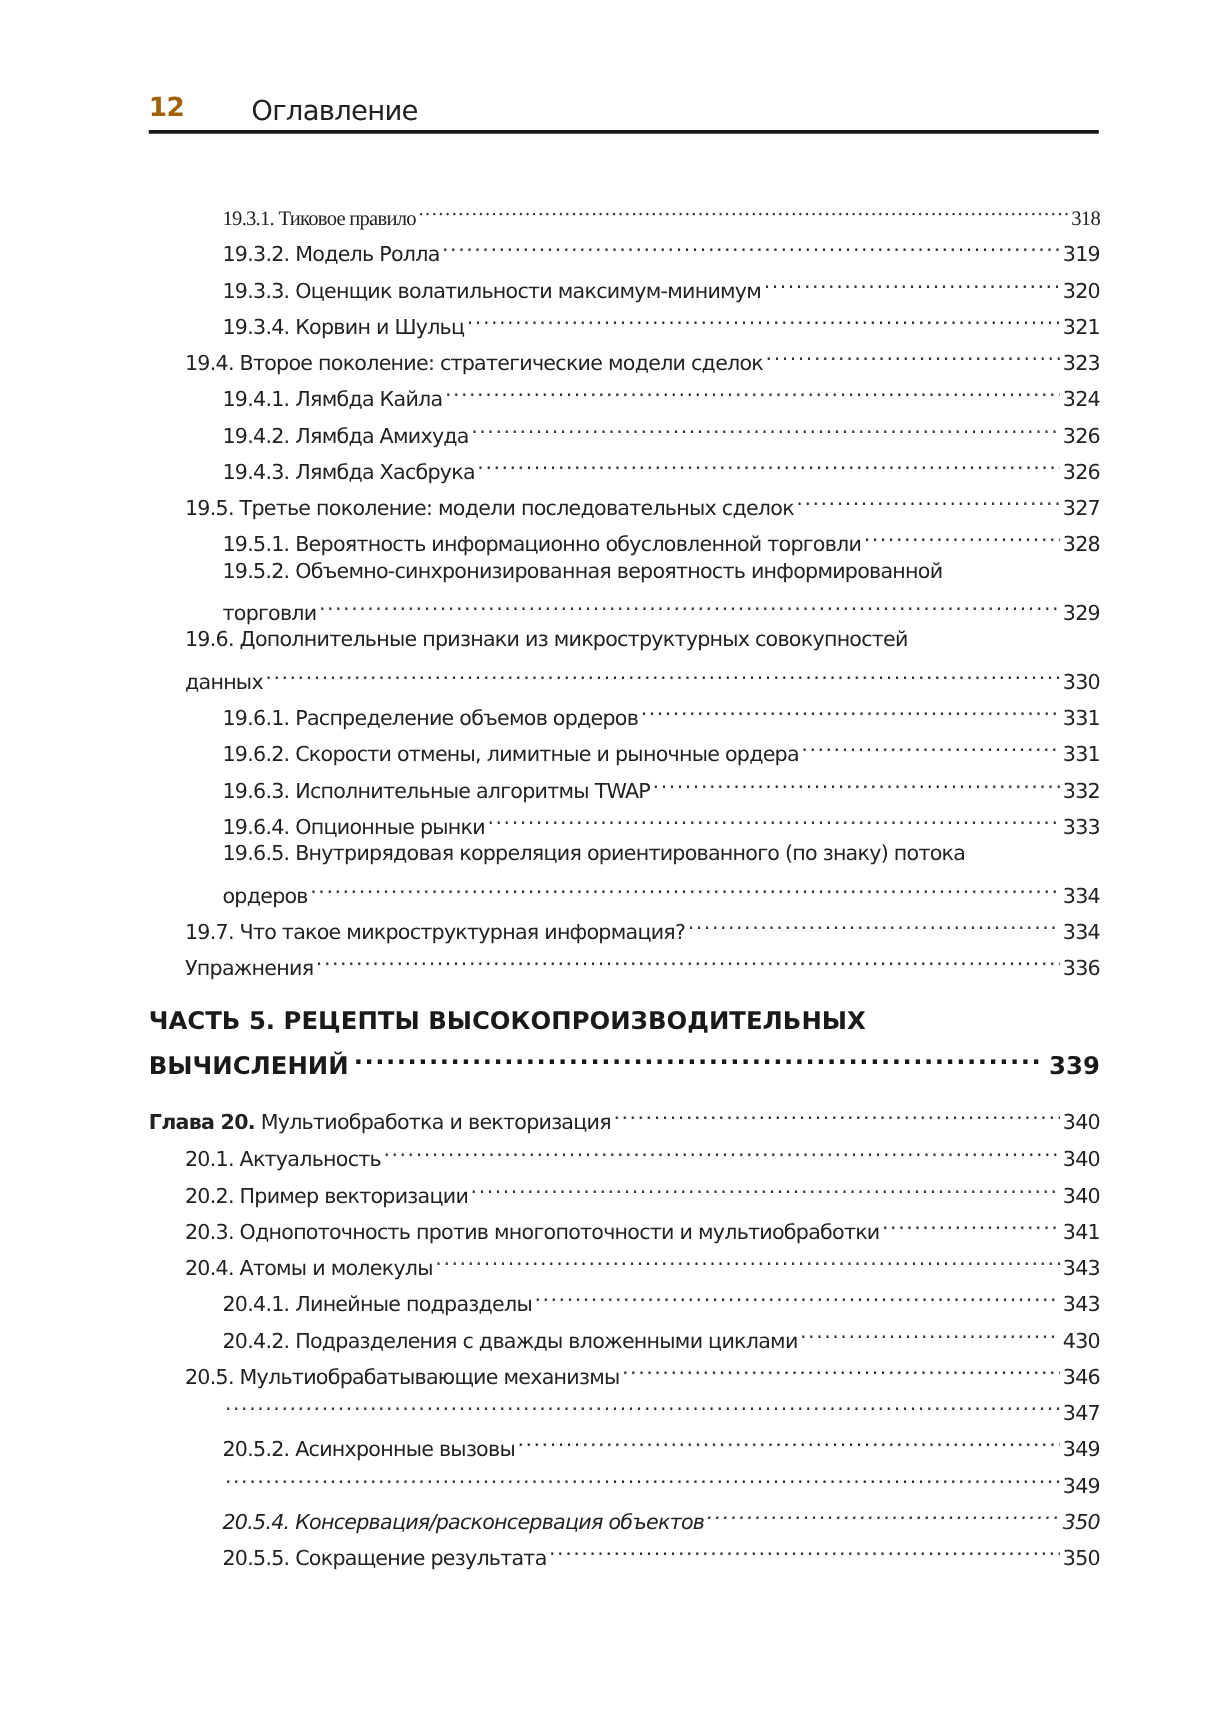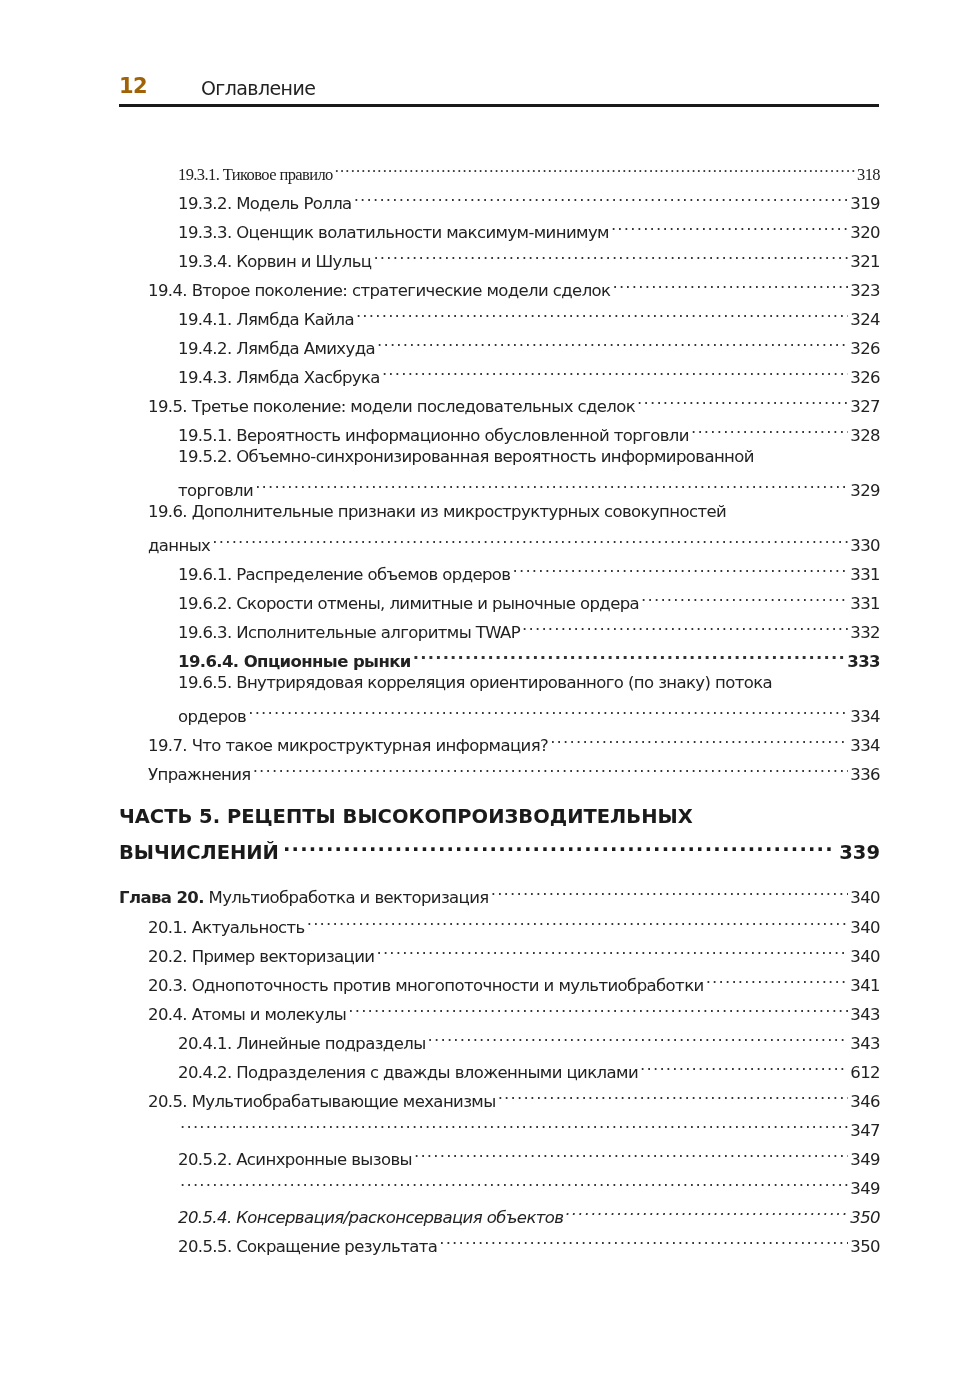--- a/index.html
+++ b/index.html
@@ -11,21 +11,21 @@
     position: absolute; left: 119px; top: 72px; width: 760px; height: 32px;
     border-bottom: 3px solid #1a1a1a;
   }
   .page-num {
     position: absolute; left: 0; top: 2px;
     font-family: "DejaVu Sans", sans-serif; font-weight: bold; font-size: 21px;
     letter-spacing: -0.5px; color: #a16207;
   }
   .running-title {
     position: absolute; left: 82px; top: 5px;
-    font-family: "DejaVu Sans", sans-serif; font-size: 19px; color: #222;
+    font-family: "DejaVu Sans", sans-serif; font-size: 22px; color: #222;
     letter-spacing: -0.6px;
   }
   .toc { position: absolute; left: 0; top: 0; width: 974px; }
   .entry {
     position: absolute; right: 94px;
     font-size: 16.5px; line-height: 26px; letter-spacing: -0.6px;
   }
   .entry .row { display: flex; align-items: baseline; white-space: nowrap; }
   .entry .title { flex: 0 0 auto; }
   .entry .leader {
@@ -166,21 +166,21 @@
         <span class="page">331</span>
       </div>
     </div>
     <div class="entry lvl2" style="top: 612px;">
       <div class="row">
         <span class="title">19.6.3. Исполнительные алгоритмы TWAP</span>
         <span class="leader"></span>
         <span class="page">332</span>
       </div>
     </div>
-    <div class="entry lvl2" style="top: 641px; font-weight: bold;">
+    <div class="entry lvl2" style="top: 641px;">
       <div class="row">
         <span class="title">19.6.4. Опционные рынки</span>
         <span class="leader"></span>
         <span class="page">333</span>
       </div>
     </div>
     <div class="entry lvl2" style="top: 670px;">
       <div class="first-line">19.6.5. Внутрирядовая корреляция ориентированного (по знаку) потока</div>
       <div class="row">
         <span class="title">ордеров</span>
@@ -234,21 +234,21 @@
       <div class="row">
         <span class="title">20.4.1. Линейные подразделы</span>
         <span class="leader"></span>
         <span class="page">343</span>
       </div>
     </div>
     <div class="entry lvl2" style="top: 1052px;">
       <div class="row">
         <span class="title">20.4.2. Подразделения с дважды вложенными циклами</span>
         <span class="leader"></span>
-        <span class="page">612</span>
+        <span class="page">430</span>
       </div>
     </div>
     <div class="entry lvl1" style="top: 1081px;">
       <div class="row">
         <span class="title">20.5. Мультиобрабатывающие механизмы</span>
         <span class="leader"></span>
         <span class="page">346</span>
       </div>
     </div>
     <div class="entry lvl2" style="top: 1110px;">

